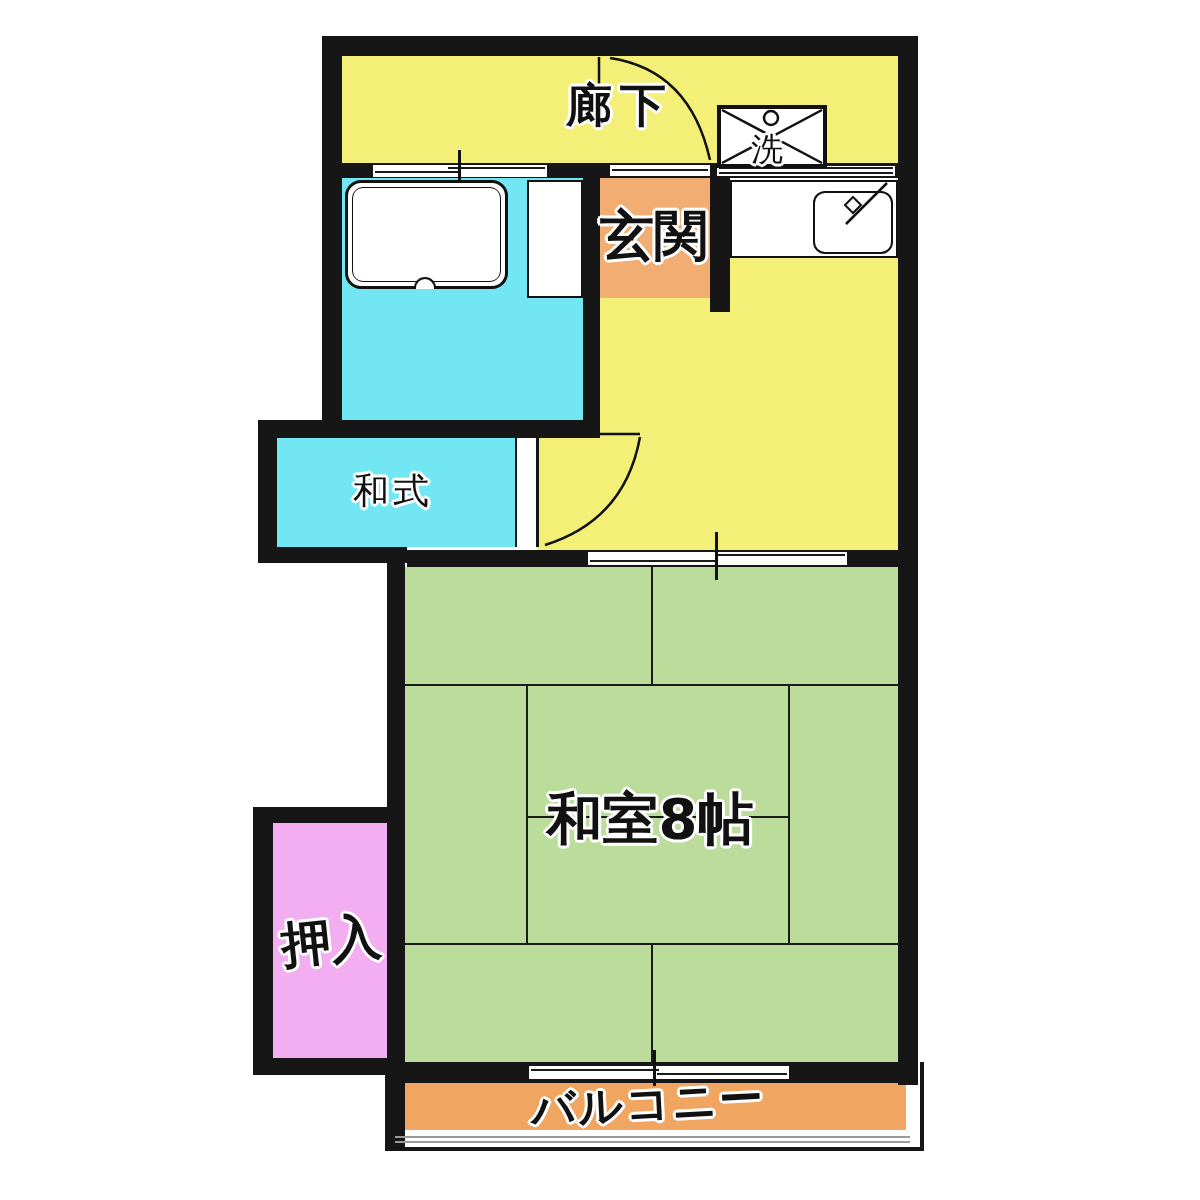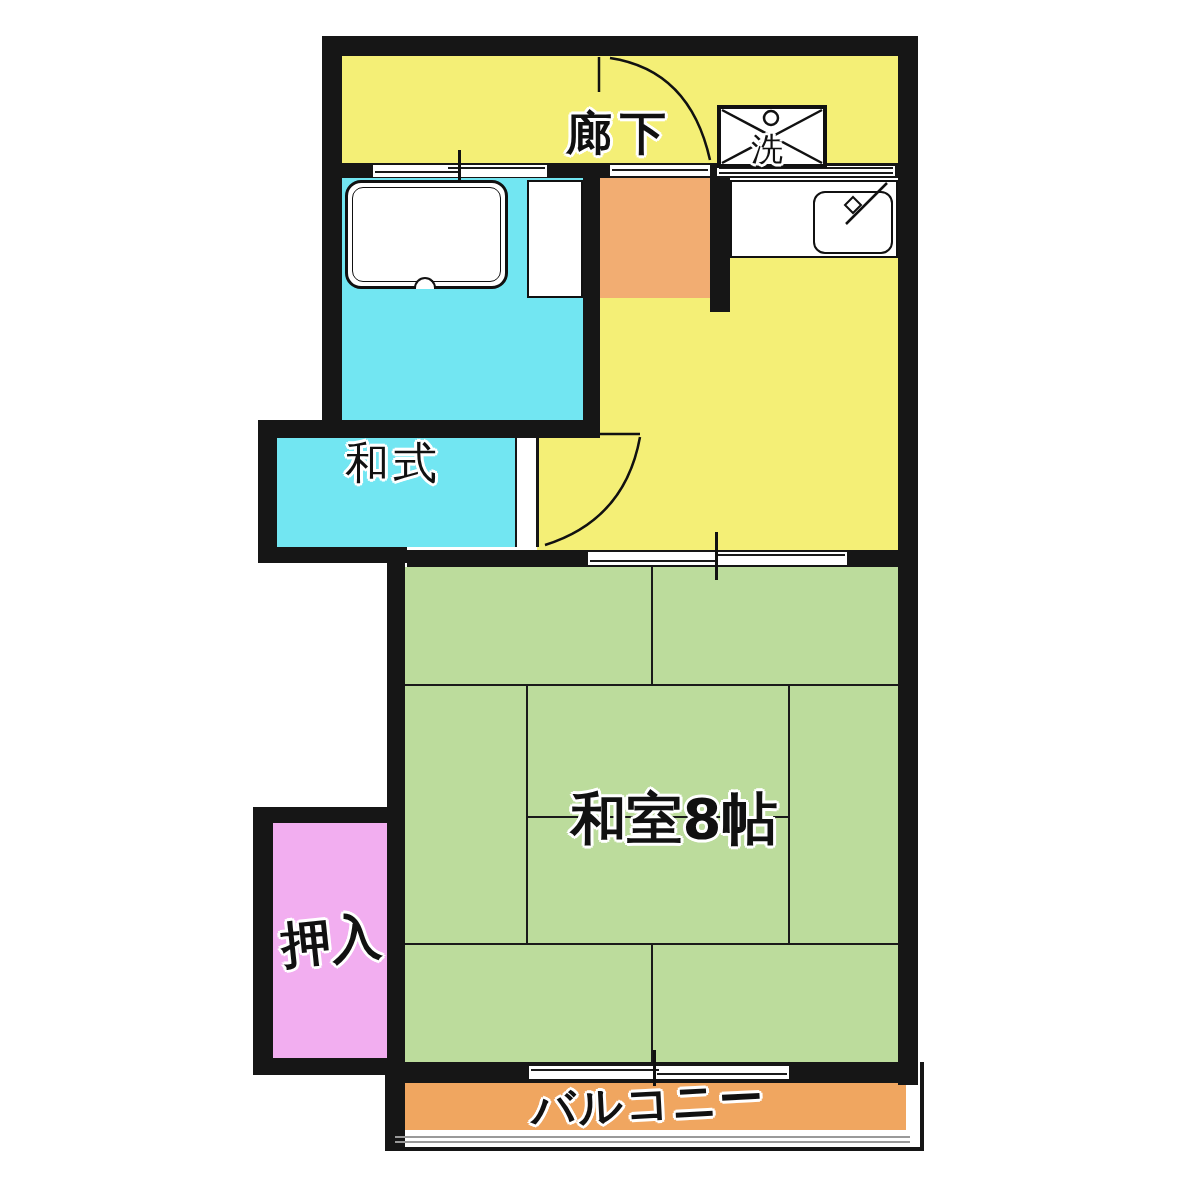--- a/index.html
+++ b/index.html
@@ -126,27 +126,28 @@
       <line x1="822" y1="110" x2="722" y2="163" stroke-width="2.5"></line>
       <circle cx="771" cy="118" r="7" stroke-width="2.5"></circle>
     </g>
 
     <g>
       <line x1="846" y1="224" x2="887" y2="183" stroke="#111" stroke-width="2.5"></line>
       <polygon points="853,197 861,205 853,213 845,205" fill="#fff" stroke="#111" stroke-width="2"></polygon>
     </g>
   </svg>
 
-  <div class="label" style="left:620px;top:106px;font-size:46px;font-weight:600;letter-spacing:8px;margin-top:28px;">廊下</div>
+  <div class="label" style="left:620px;top:106px;font-size:46px;font-weight:600;letter-spacing:8px;">廊下</div>
+
+  <div class="label" style="left:654px;top:236px;font-size:54px;font-weight:800;">玄関</div>
 
 
+  <div class="label" style="left:393px;top:491px;font-size:36px;font-weight:500;letter-spacing:4px;">和式</div>
 
-  <div class="label" style="left:393px;top:463px;font-size:44px;font-weight:500;letter-spacing:4px;">和式</div>
-
-  <div class="label" style="left:650px;top:820px;font-size:56px;font-weight:800;margin-left:24px;">和室8帖</div>
+  <div class="label" style="left:650px;top:820px;font-size:56px;font-weight:800;">和室8帖</div>
 
   <div class="label" style="left:331px;top:941px;font-size:50px;font-weight:800;transform:translate(-50%,-50%) rotate(-6deg);">押入</div>
 
   <div class="label" style="left:648px;top:1104px;font-size:44px;font-weight:800;letter-spacing:2px;transform:translate(-50%,-50%) rotate(-3deg);">バルコニー</div>
 
   <div class="label" style="left:767px;top:150px;font-size:32px;font-weight:500;">洗</div>
 
 </div>
 
 </body></html>

